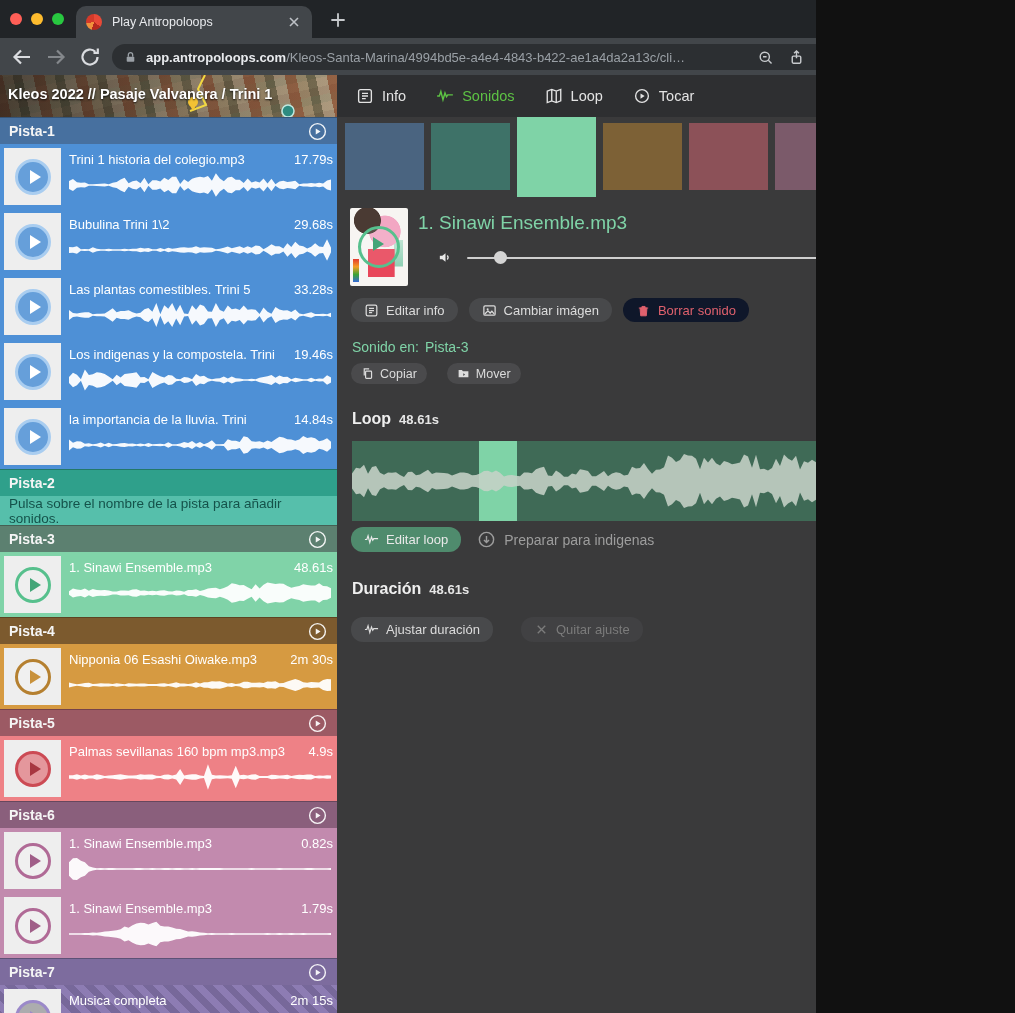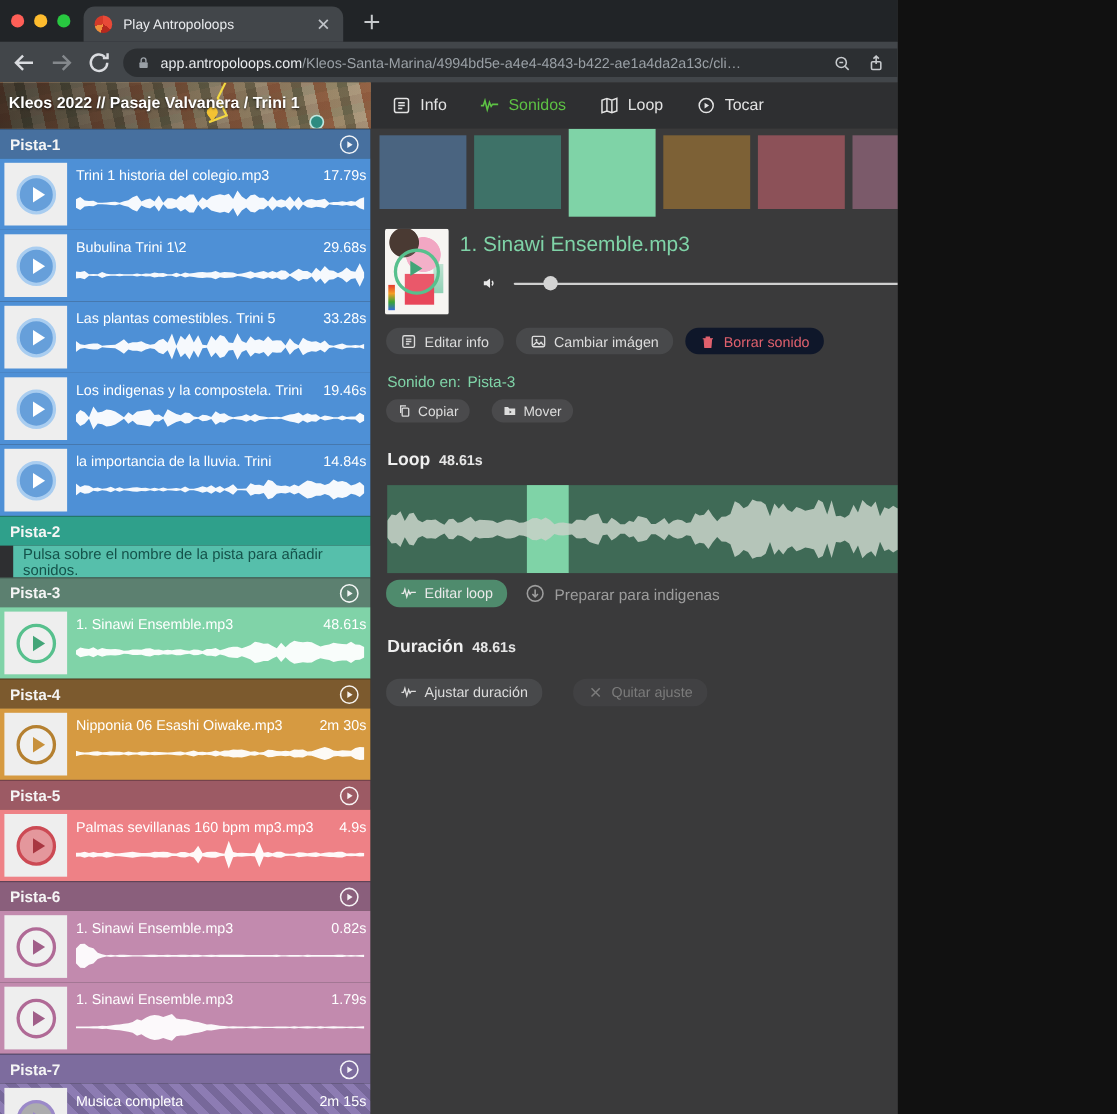--- a/index.html
+++ b/index.html
@@ -18,21 +18,21 @@
            background:conic-gradient(#e84937 0 35%,#b5281e 35% 55%,#f0903c 55% 72%,#d43a2a 72% 100%);}
   .tabtitle{color:#e8eaed;font-size:12.5px;margin-left:10px;flex:1;white-space:nowrap;overflow:hidden;}
   .tabclose{color:#bdc1c6;width:16px;height:16px;flex:0 0 16px}
   .newtab{position:absolute;left:328px;top:10px;color:#c7cacd;width:20px;height:20px}
   .tabchevron{position:absolute;right:14px;top:11px;color:#c7cacd;width:16px;height:16px}
   .toolbar{position:absolute;left:0;top:38px;width:1015px;height:37px;background:#42464a;}
   .navbtn{position:absolute;top:7px;width:24px;height:24px;color:#dadce0}
   .navbtn.fwd{color:#84888c}
   .urlbar{position:absolute;left:112px;top:6px;width:736px;height:26px;border-radius:13px;background:#2c2f32;
           display:flex;align-items:center;padding:0 12px;box-sizing:border-box;}
-  .urlbar .host{color:#e8eaed;font-size:13px;font-weight:normal;white-space:nowrap}
+  .urlbar .host{color:#e8eaed;font-size:13px;font-weight:bold;white-space:nowrap}
   .urlbar .path{color:#9aa0a6;font-size:13px;white-space:nowrap;overflow:hidden;flex:1}
   .pillicon{width:17px;height:17px;color:#c7cacd;margin-left:14px;flex:0 0 17px}
   .ticon{position:absolute;top:9px;width:19px;height:19px;color:#e8eaed}
   .recdot{position:absolute;left:860px;top:8px;width:20px;height:20px;border-radius:50%;
           background:#e3453a;box-shadow:0 0 0 2.5px #7c2d27 inset;}
   .avatar{position:absolute;left:953px;top:7px;width:22px;height:22px;border-radius:50%;background:#202124;color:#e8eaed}
 
   
   .appheader{position:absolute;left:0;top:75px;width:1015px;height:42px;background:#2e2f31;}
   .maparea{position:absolute;left:0;top:0;width:337px;height:42px;overflow:hidden;
@@ -50,21 +50,21 @@
   .hdr-right{position:absolute;right:10px;top:0;height:42px;display:flex;align-items:center;gap:7px;text-decoration:underline;}
   .lang{font-size:14px;font-weight:bold;color:#fff}
   .lang.dim{color:#6f7275}
   .hico{width:20px;height:20px}
 
   
   .sidebar{position:absolute;left:0;top:117px;width:337px;height:896px;overflow:hidden;background:#2e2f31;}
   .thead{height:27px;display:flex;align-items:center;padding:0 9px;box-sizing:border-box;border-top:1px solid rgba(0,0,0,.25);}
   .thead .tname{color:#f5f5f5;font-size:14px;font-weight:bold;flex:1;}
   .thead .tplay{width:21px;height:21px;color:rgba(255,255,255,.92)}
-  .thint{height:29px;display:flex;align-items:center;padding:0 9px;box-sizing:border-box;font-size:13.5px;margin-left:12px;}
+  .thint{height:29px;display:flex;align-items:center;padding:0 9px;box-sizing:border-box;font-size:13.5px;}
   .clip{height:65px;display:flex;padding:4px;box-sizing:border-box;}
   .clip .thumb{position:relative;width:57px;height:57px;flex:0 0 57px;background:#eee;overflow:hidden;}
   .pov{position:absolute;left:50%;top:50%;width:36px;height:36px;margin:-18px 0 0 -18px;border-radius:50%;
        border:3px solid var(--ring,#fff);background:var(--pfill,transparent);box-sizing:border-box;}
   .pov::after{content:"";position:absolute;left:12px;top:8px;border-style:solid;
        border-width:7px 0 7px 11px;border-color:transparent transparent transparent var(--tri,#fff);}
   .clip .cbody{flex:1;margin-left:8px;min-width:0;display:flex;flex-direction:column;}
   .crow{display:flex;align-items:baseline;margin-top:4px;}
   .ct{flex:1;color:#fff;font-size:13px;white-space:nowrap;overflow:hidden;}
   .cd{color:#fff;font-size:13px;margin-left:8px;white-space:nowrap;}

